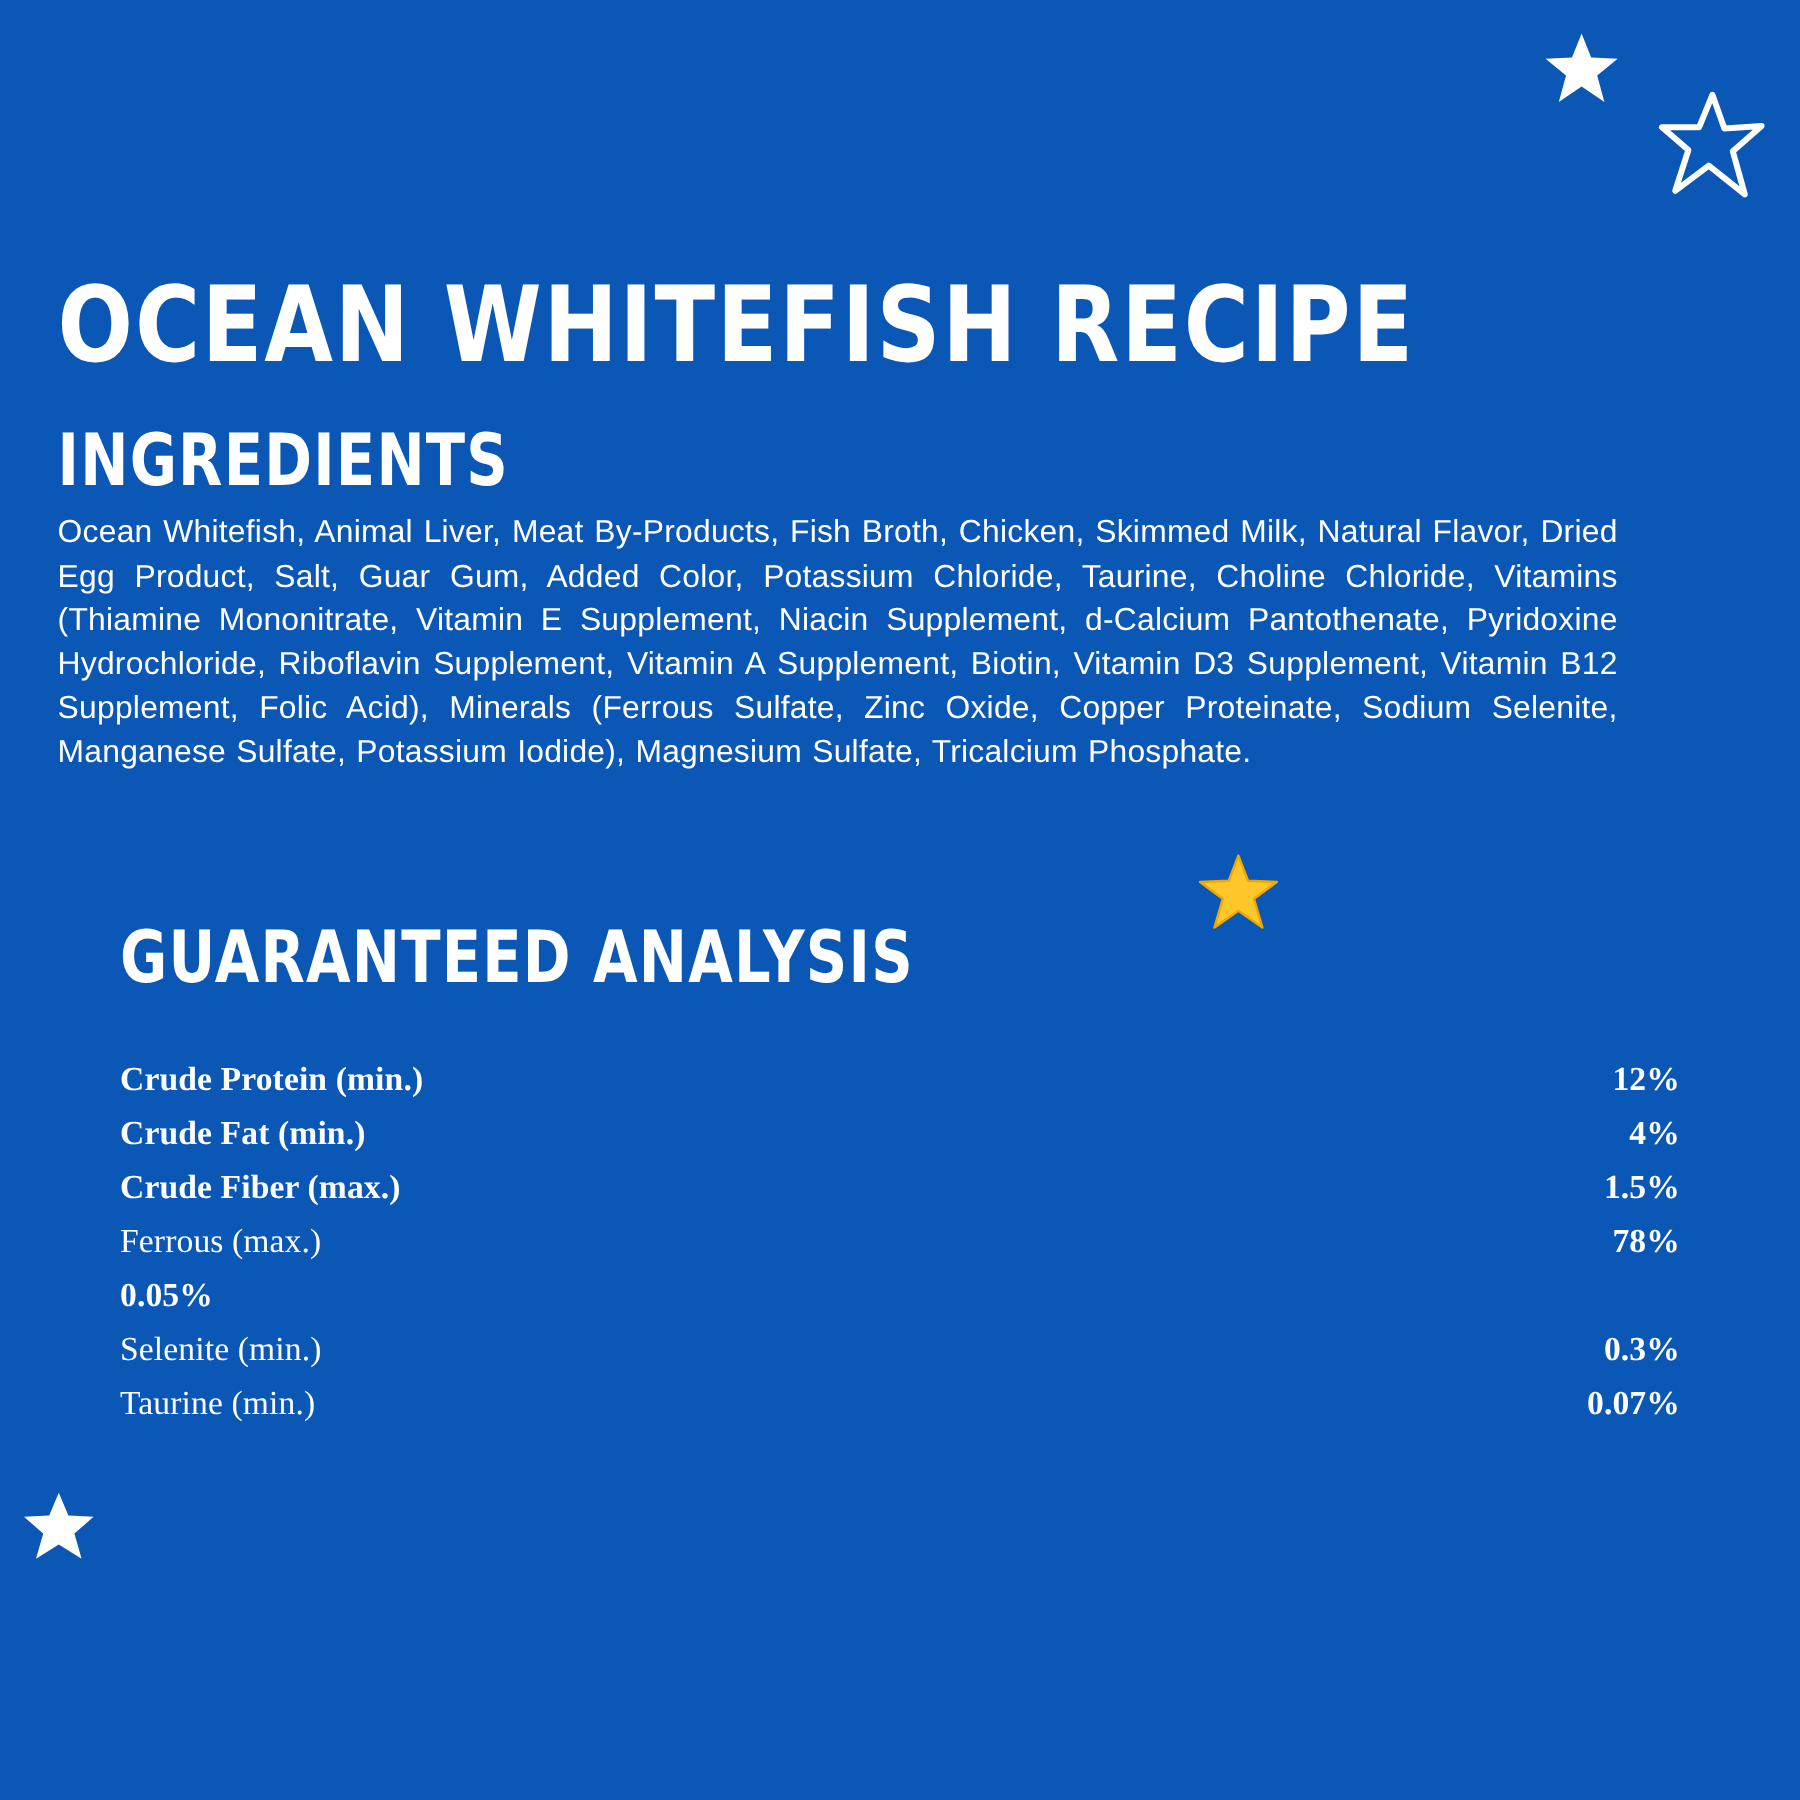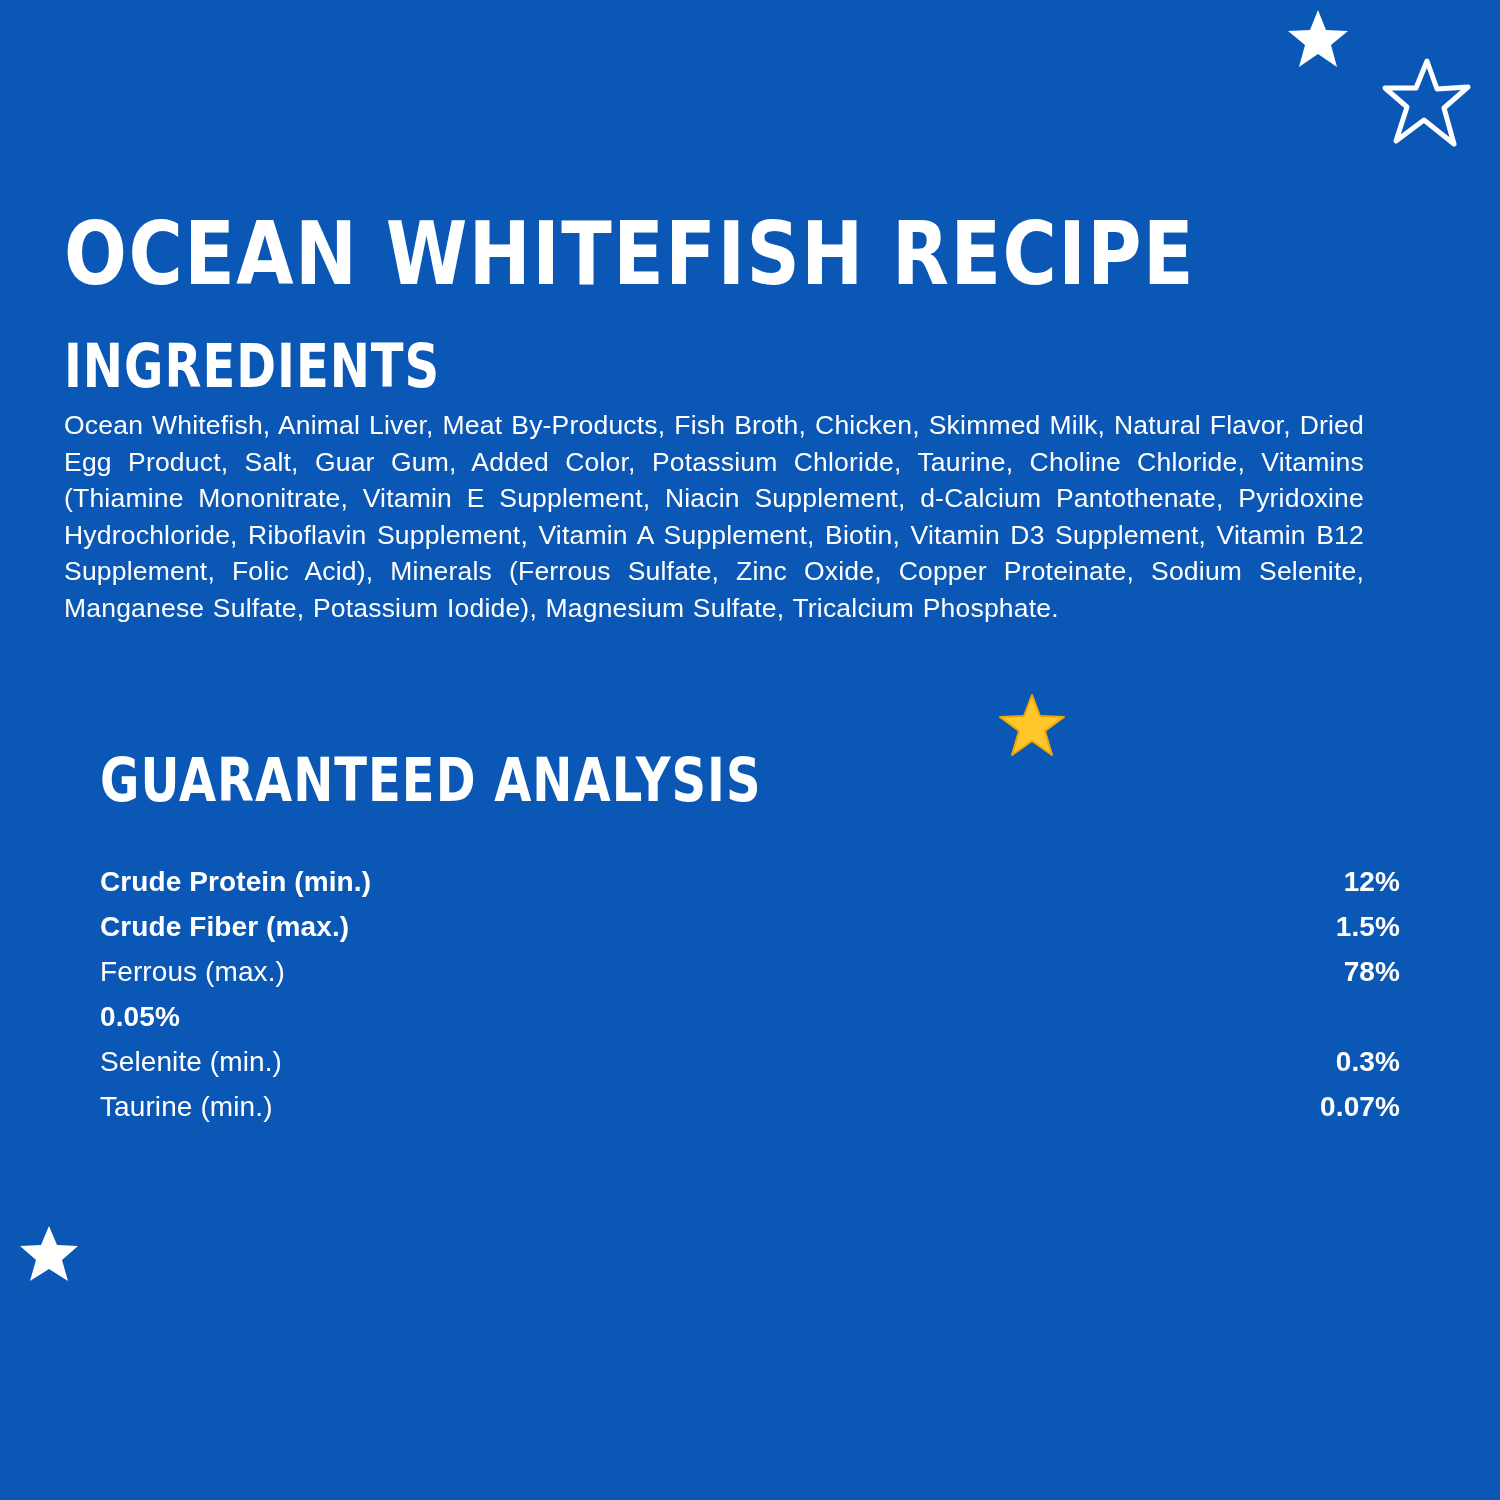--- a/index.html
+++ b/index.html
@@ -13,21 +13,22 @@
     font-family: "Liberation Sans", sans-serif;
     color: #ffffff;
     overflow: hidden;
     position: relative;
   }
   .page {
     position: relative;
     width: 1500px;
     height: 1296px;
     box-sizing: border-box;
-    padding: 0 64px;
+    padding: 0 48px;
+    margin-top: 18px;
   }
 
   
   .star {
     position: absolute;
     pointer-events: none;
     line-height: 0;
   }
   .star-tr-solid { top: 8px;  right: 150px; }
   .star-tr-outline { top: 55px; right: 28px; }
@@ -78,20 +79,21 @@
   .analysis-wrap { position: absolute; left: 100px; top: 745px; width: 1300px; }
   .analysis-list { margin: 0; padding-top: 58px; width: 1300px; }
   .analysis-row {
     display: flex;
     justify-content: space-between;
     align-items: flex-start;
     font-size: 28px;
     line-height: 1;
     padding: 8.5px 0;
     letter-spacing: 0.1px;
+    font-family: Liberation Serif, serif;
   }
   .analysis-row .nutrient { font-weight: normal; }
   .analysis-row .value { font-weight: bold; }
   .analysis-row.bold .nutrient { font-weight: bold; }
 </style>
 </head>
 <body>
 
 <div class="page">
 
@@ -125,20 +127,24 @@
   <p class="ingredients-body">Ocean Whitefish, Animal Liver, Meat By-Products, Fish Broth, Chicken, Skimmed Milk, Natural Flavor, Dried Egg Product, Salt, Guar Gum, Added Color, Potassium Chloride, Taurine, Choline Chloride, Vitamins (Thiamine Mononitrate, Vitamin E Supplement, Niacin Supplement, d-Calcium Pantothenate, Pyridoxine Hydrochloride, Riboflavin Supplement, Vitamin A Supplement, Biotin, Vitamin D3 Supplement, Vitamin B12 Supplement, Folic Acid), Minerals (Ferrous Sulfate, Zinc Oxide, Copper Proteinate, Sodium Selenite, Manganese Sulfate, Potassium Iodide), Magnesium Sulfate, Tricalcium Phosphate.</p>
 
   <div class="analysis-wrap">
     <h2 class="section-heading" id="analysis-heading">GUARANTEED ANALYSIS</h2>
     <div class="analysis-list" id="analysis-list">
         <div class="analysis-row bold">
           <span class="nutrient">Crude Protein (min.)</span>
           <span class="value">12%</span>
         </div>
         <div class="analysis-row bold">
+          <span class="nutrient">Crude Fat (min.)</span>
+          <span class="value">4%</span>
+        </div>
+        <div class="analysis-row bold">
           <span class="nutrient">Crude Fiber (max.)</span>
           <span class="value">1.5%</span>
         </div>
         <div class="analysis-row">
           <span class="nutrient">Ferrous (max.)</span>
           <span class="value">78%</span>
         </div>
         <div class="analysis-row">
           <span class="value">0.05%</span>
         </div>

